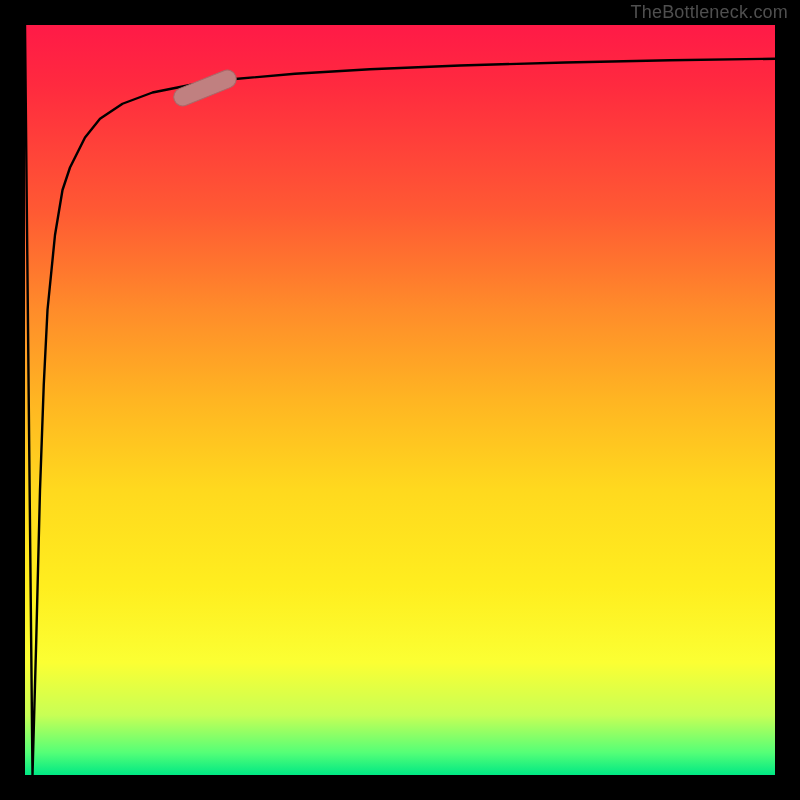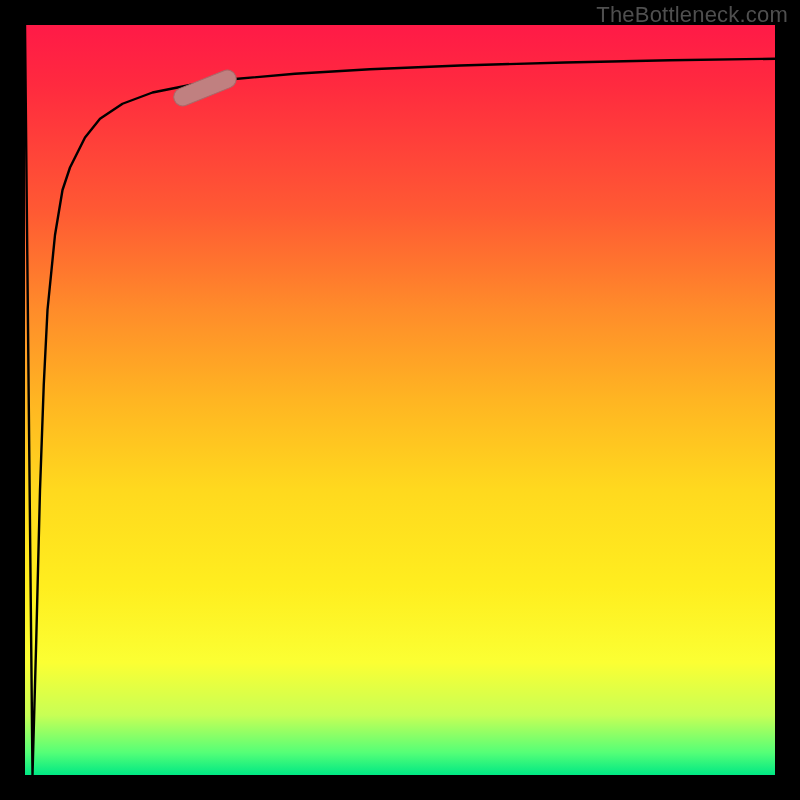--- a/index.html
+++ b/index.html
@@ -58,21 +58,21 @@
   }
   .frame-top    { left: 0; top: 0;    width: 800px; height: 25px; }
   .frame-bottom { left: 0; bottom: 0; width: 800px; height: 25px; }
   .frame-left   { left: 0; top: 0;    width: 25px;  height: 800px; }
   .frame-right  { right: 0; top: 0;   width: 25px;  height: 800px; }
   .watermark {
     position: absolute;
     top: 2px;
     right: 12px;
     color: #4f4f4f;
-    font-size: 22px;
+    font-size: 18px;
     letter-spacing: 0.2px;
     z-index: 5;
     font-weight: 400;
   }
 </style>
 </head>
 <body>
 
 <div class="stage">
 

